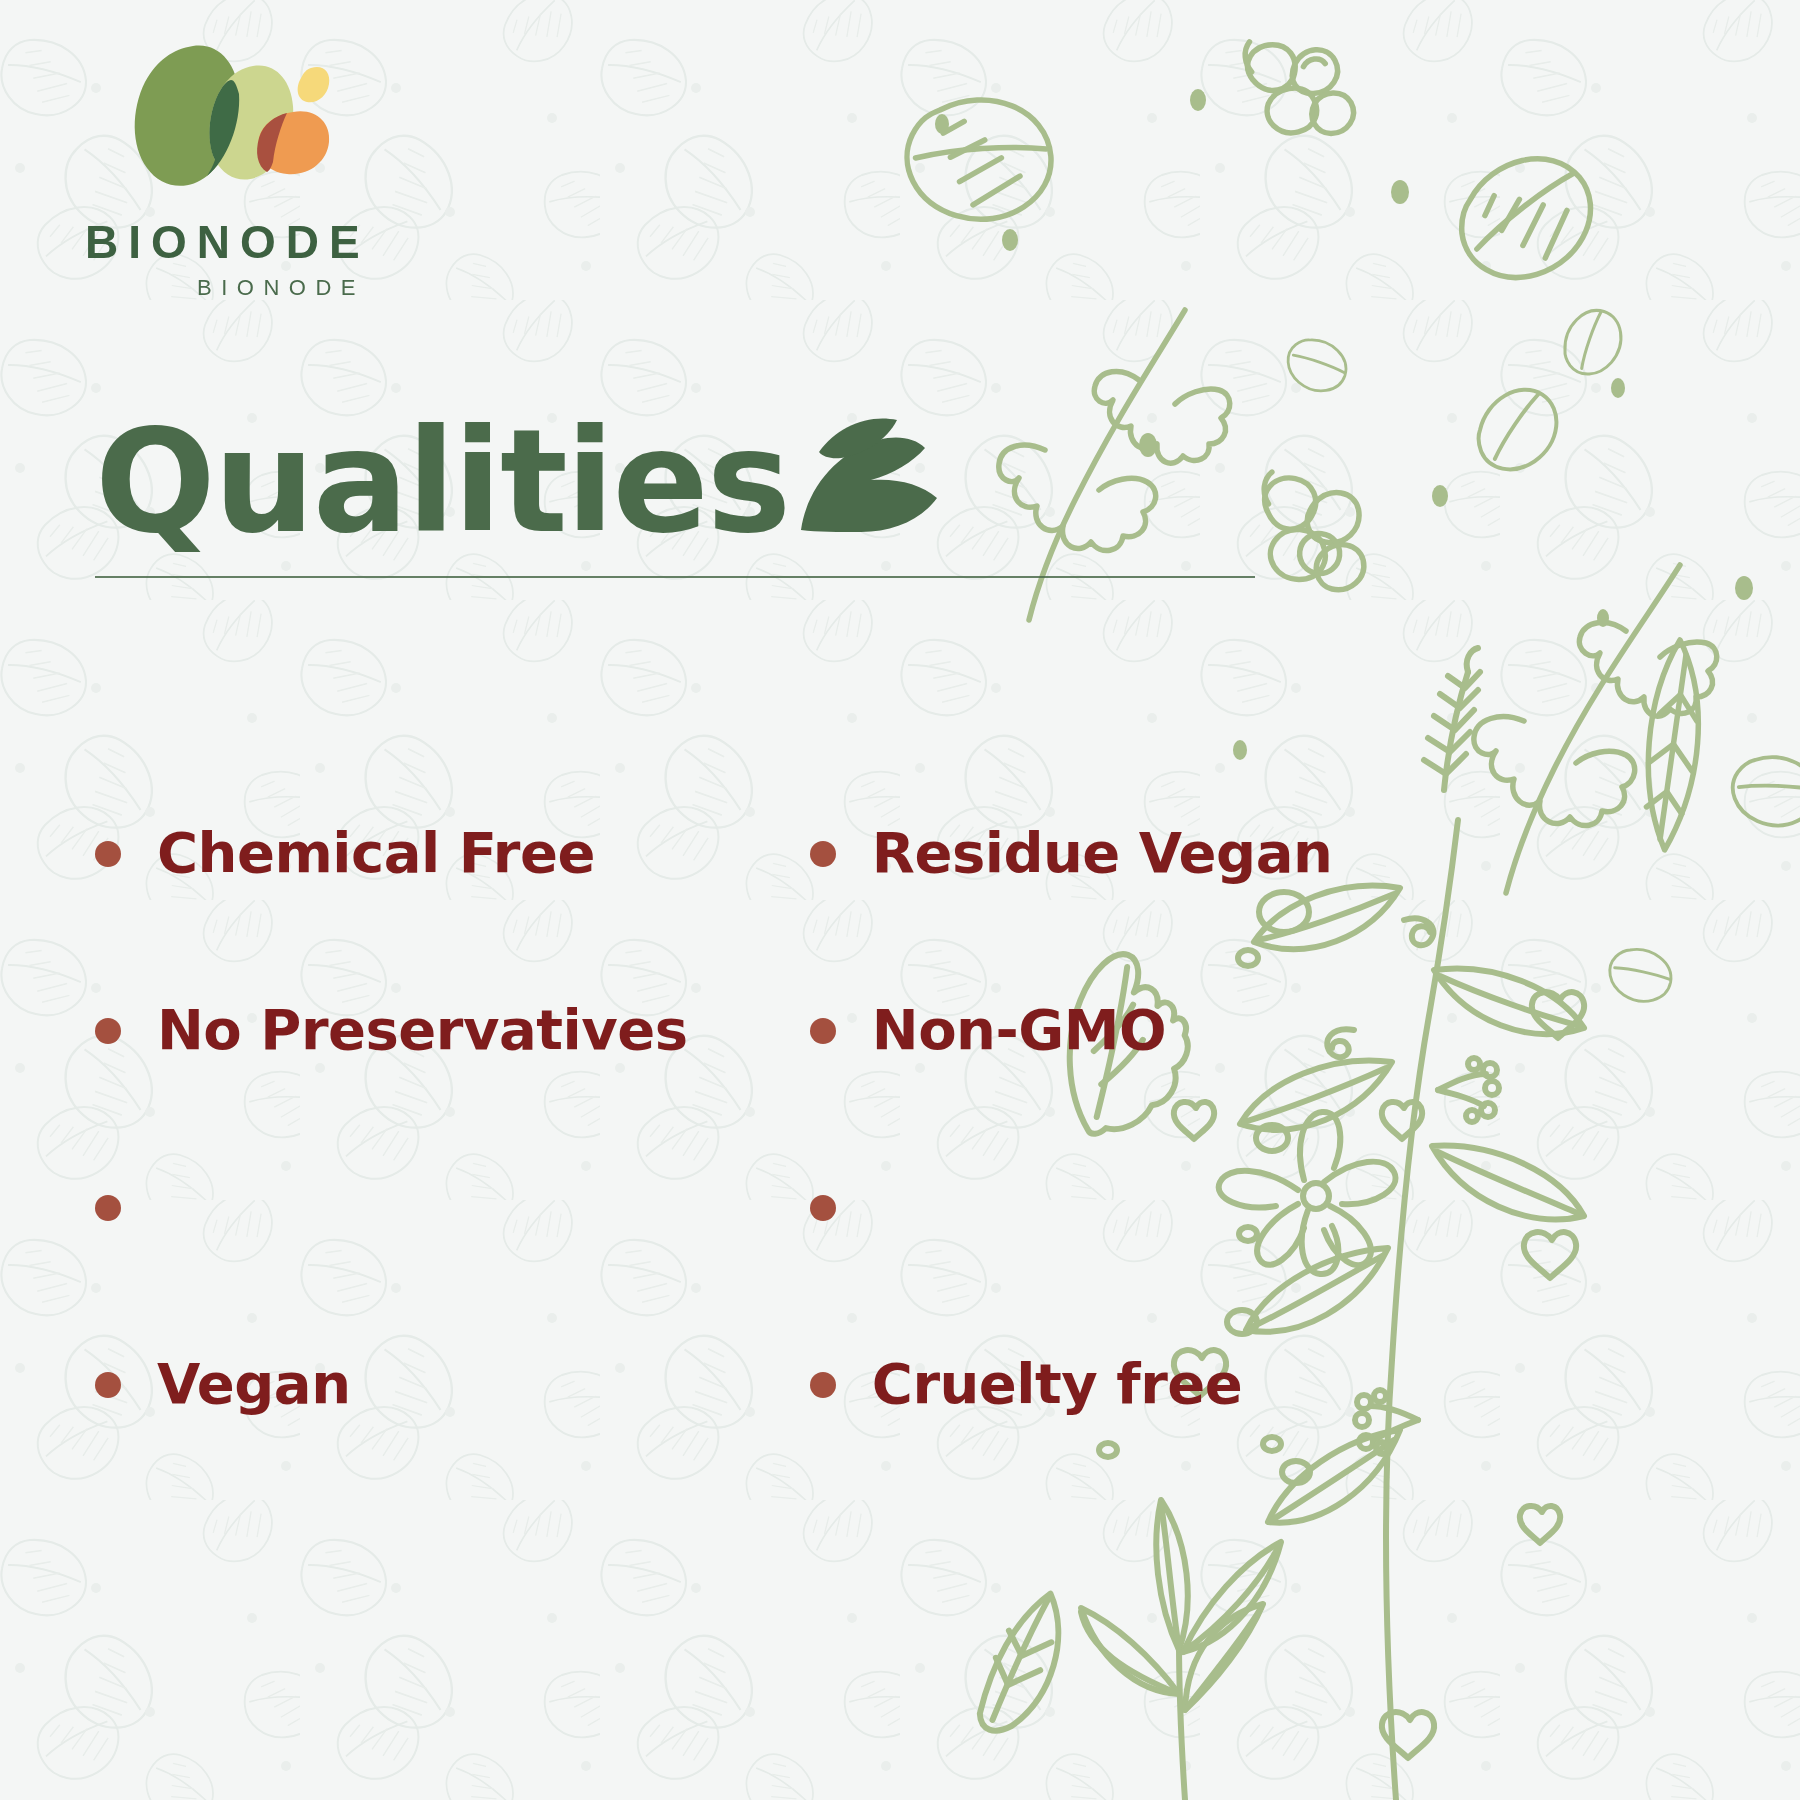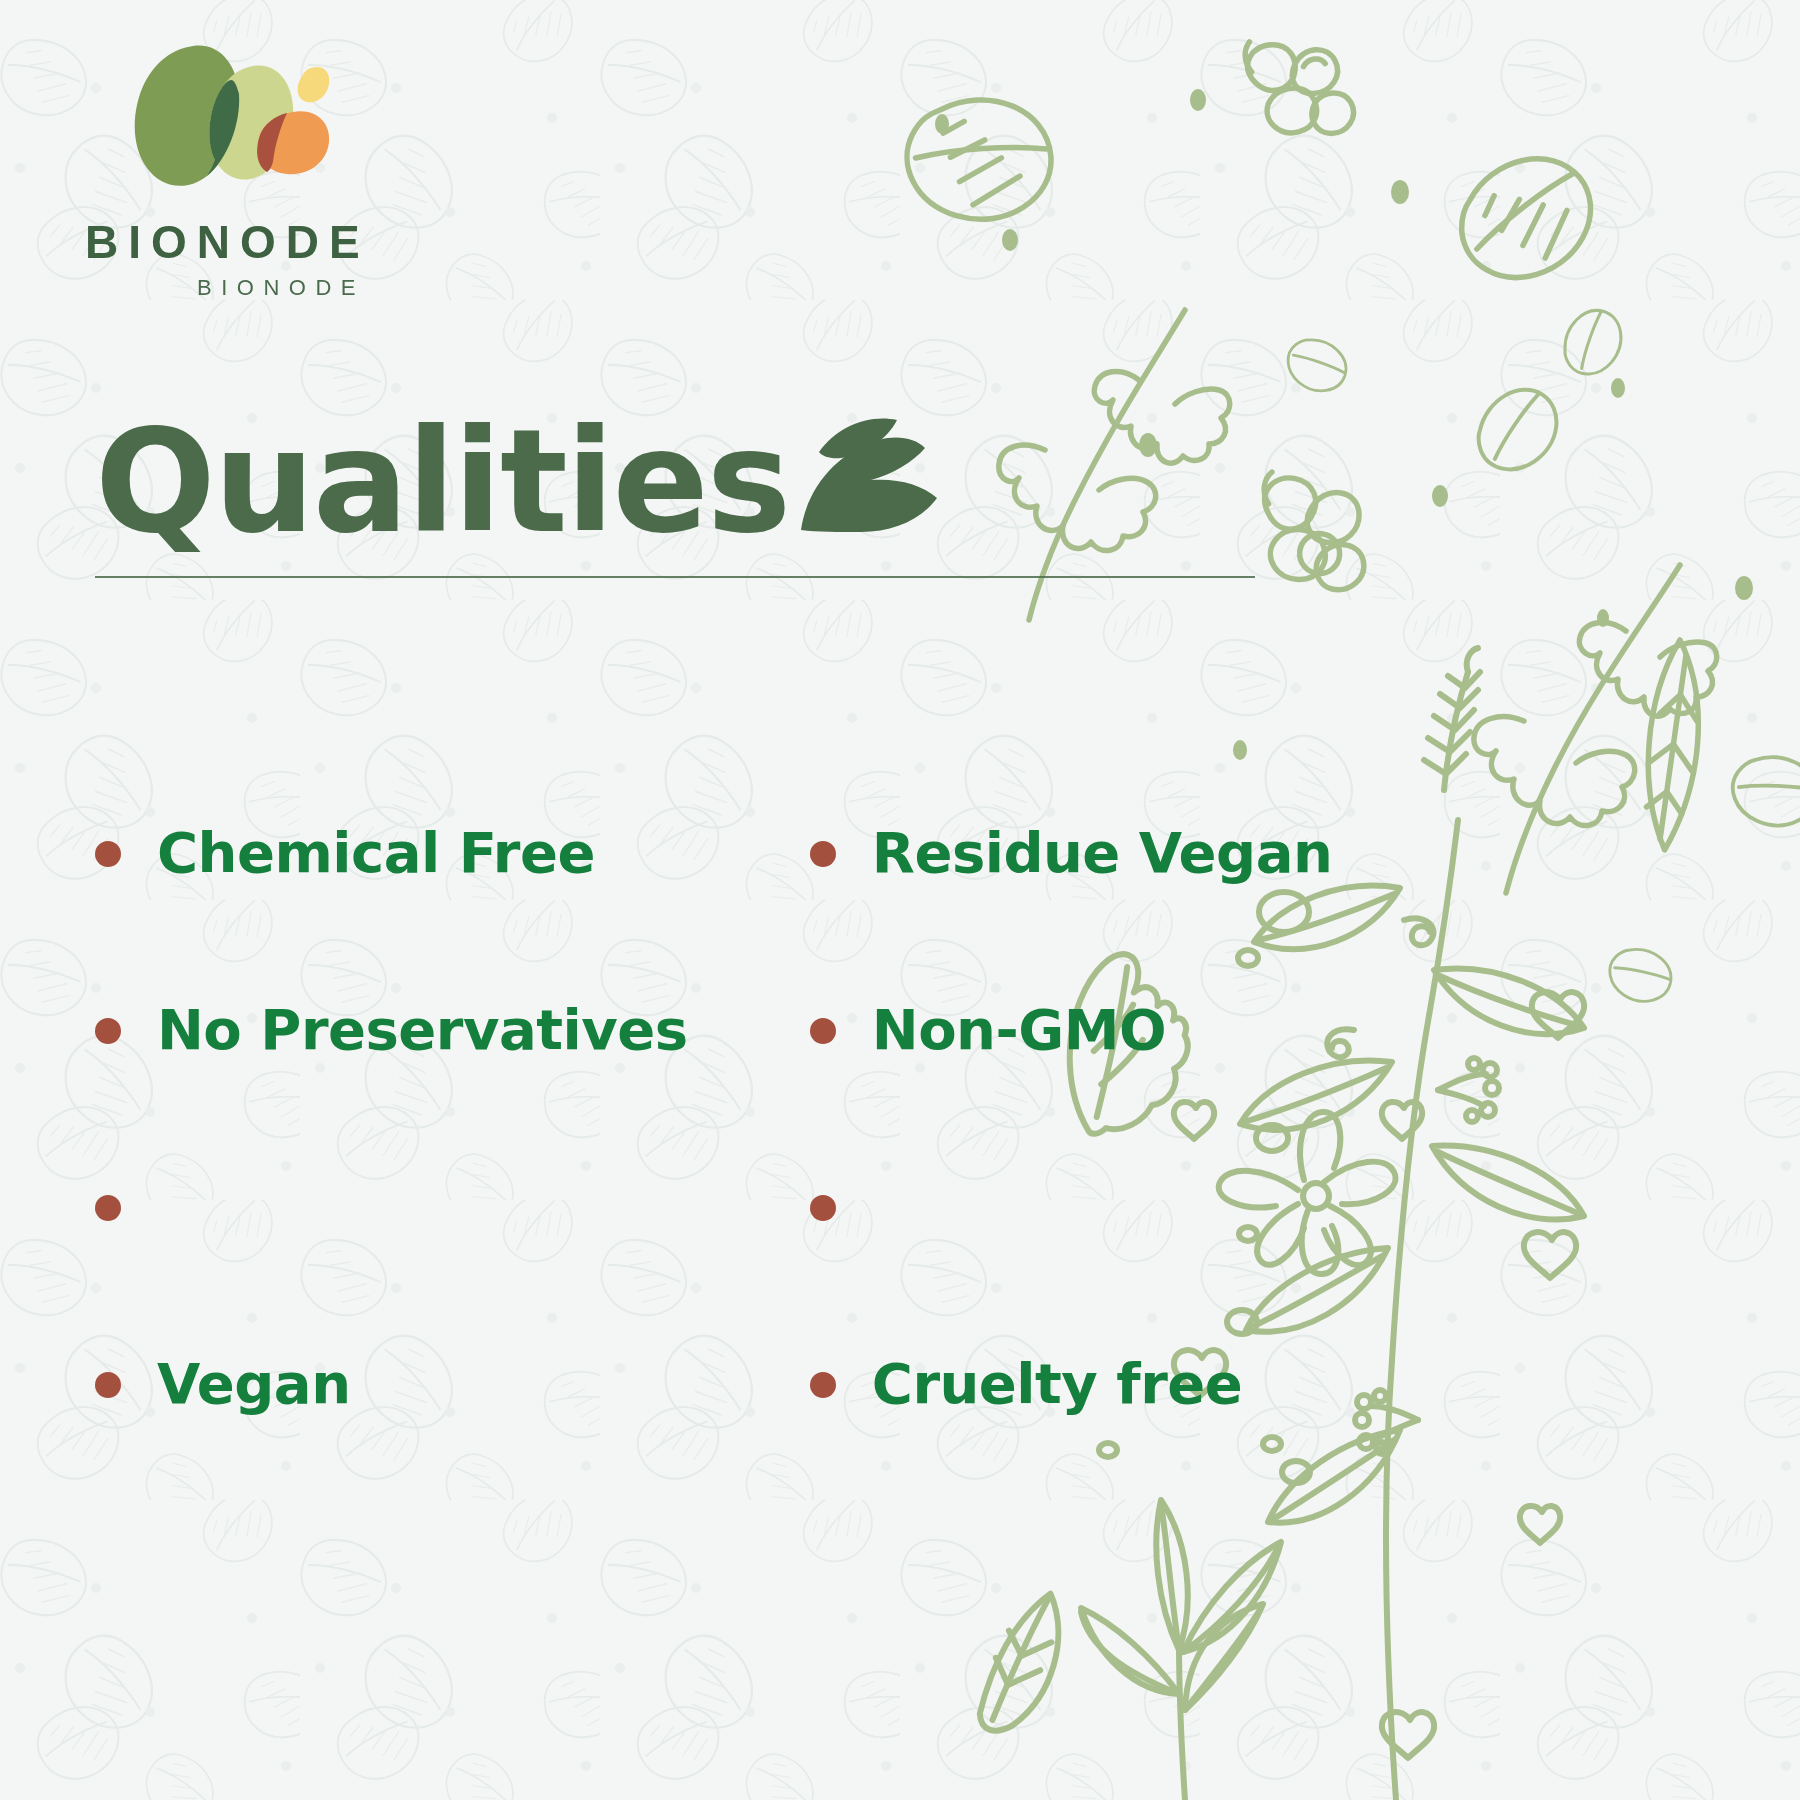--- a/index.html
+++ b/index.html
@@ -54,21 +54,21 @@
   .row{display:flex;height:177px;}
   .col{width:700px;display:flex;align-items:flex-start;}
   .col.right{width:680px;}
   .bullet-dot{
     width:26px;height:26px;border-radius:50%;
     background:#a4503f;flex:0 0 auto;margin-top:16px;
   }
   .bullet-label{
     margin-left:36px;
     font-size:56px;line-height:1;font-weight:700;
-    color:#15803d;letter-spacing:-.5px;
+    color:#7f1d1d;letter-spacing:-.5px;
     font-family:"DejaVu Sans", sans-serif;
     white-space:nowrap;
   }
   .col.right .bullet-dot{margin-left:0;}
   .col.right{padding-left:30px;}
 </style>
 </head>
 <body>
 
 <div id="stage">

